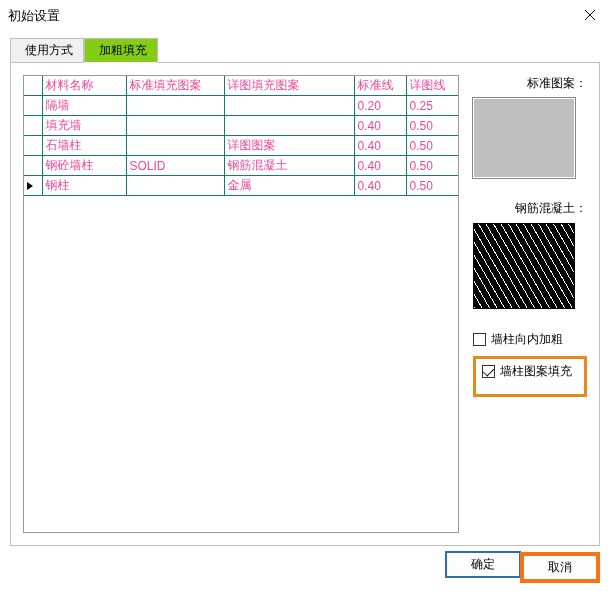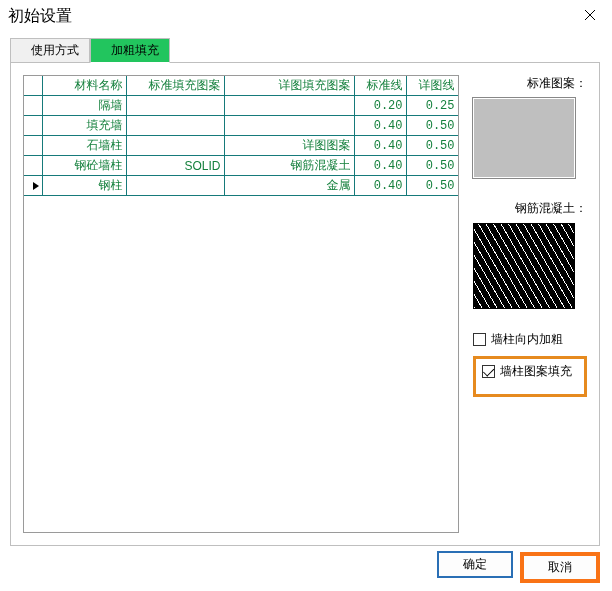--- a/index.html
+++ b/index.html
@@ -21,21 +21,21 @@
     box-sizing: border-box;
   }
   .titlebar {
     height: 32px;
     display: flex;
     align-items: center;
     padding-left: 8px;
     box-sizing: border-box;
   }
   .titlebar-text {
-    font-size: 16px;
+    font-size: 13px;
     color: #000;
   }
   .titlebar-close {
     position: absolute;
     right: 0;
     top: 0;
     width: 45px;
     height: 30px;
     display: flex;
     align-items: center;
@@ -57,29 +57,29 @@
   
   .tabs {
     display: flex;
     align-items: flex-end;
     height: 24px;
     position: relative;
   }
   .tab {
     border: 1px solid #bfbfbf;
     background: #f0f0f0;
-    padding: 3px 10px 3px 20px;
+    padding: 3px 10px 3px 14px;
     font-size: 12px;
     margin-right: 0;
     position: relative;
     top: 1px;
     cursor: pointer;
   }
   .tab.active {
-    background: #22c55e;
+    background: #84cc16;
     border-bottom: 1px solid #fff;
     z-index: 2;
   }
 
   
   .panel {
     border: 1px solid #bfbfbf;
     height: 484px;
     box-sizing: border-box;
     background: #fff;
@@ -106,43 +106,43 @@
   table.data {
     border-collapse: collapse;
     width: 100%;
     table-layout: fixed;
   }
   table.data th, table.data td {
     border: 1px solid #167a7a;
     font-size: 12px;
     padding: 1px 3px;
     height: 16px;
-    text-align: right;
-    color: #15803d;
+    text-align: left;
+    color: #ec4899;
     white-space: nowrap;
     overflow: hidden;
   }
   table.data th {
     font-weight: normal;
     background: #fff;
   }
   .rowmarker {
     width: 18px;
     border: 1px solid #167a7a;
     background: #fff;
     text-align: center;
   }
   .rowmarker .tri {
     display: inline-block;
     width: 0; height: 0;
     border-top: 4px solid transparent;
     border-bottom: 4px solid transparent;
     border-left: 6px solid #000;
   }
-  .num { text-align: left; font-family: Liberation Mono, monospace; }
+  .num { text-align: left; }
   
   table.data tr:first-child th:first-child,
   table.data tr td:first-child { border-left: none; }
   table.data tr:first-child th { border-top: none; }
 
   
   .side {
     margin-left: 14px;
     flex: 1;
     display: flex;
@@ -205,21 +205,20 @@
     display: inline-flex;
     align-items: center;
   }
 
   
   .button-row {
     position: absolute;
     right: 12px;
     bottom: 8px;
     display: flex;
-    gap: 8px;
   }
   .btn {
     width: 72px;
     height: 23px;
     border: 4px solid #f97316;
     background: #fdfdfd;
     font-size: 12px;
     display: flex;
     align-items: center;
     justify-content: center;

